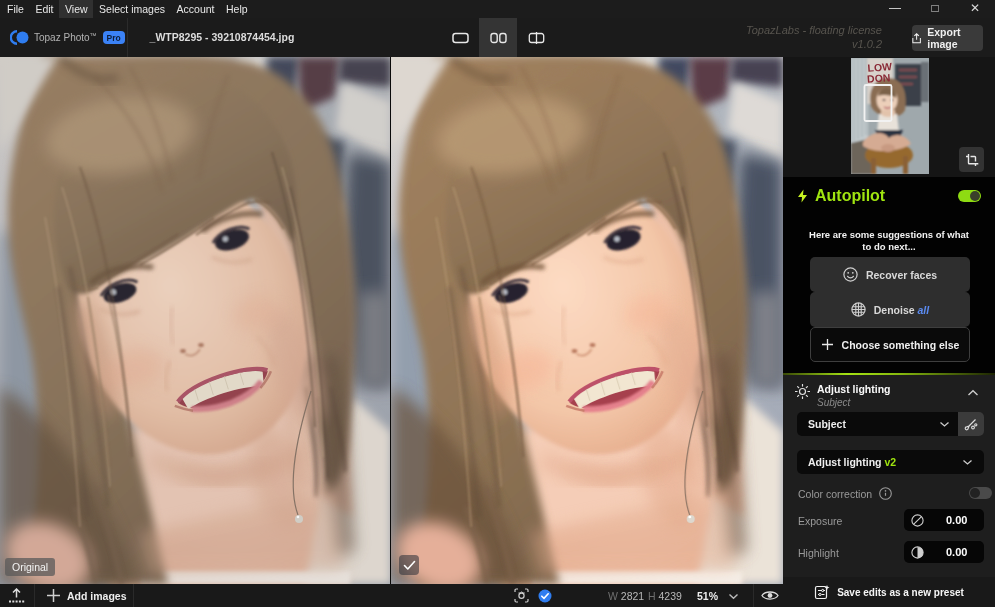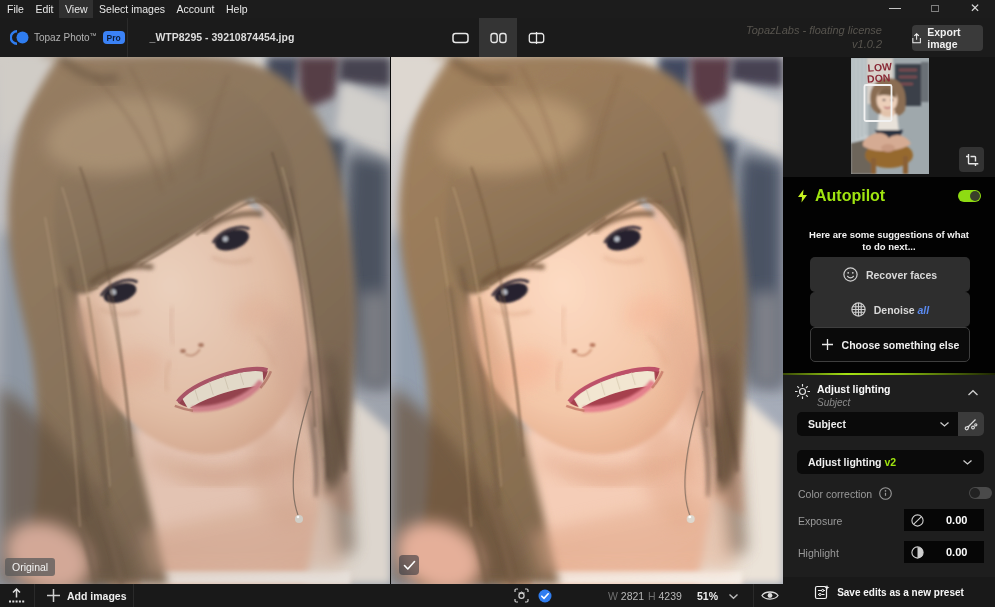--- a/index.html
+++ b/index.html
@@ -66,21 +66,21 @@
     background:linear-gradient(90deg,#3a4a07,#a4e214 30%,#86b90e 55%,#1c2403); }
   #adjpanel { position:absolute; left:0; top:318px; width:212px; height:202px; background:#1e1e1e;padding-left:13px; }
   #adjhead { position:absolute; left:13px; top:8px; }
   #adjhead .t1 { color:#fafafa; font-size:10.5px; font-weight:bold; }
   #adjhead .t2 { color:#8a8a8a; font-size:10px; font-style:italic; margin-top:2px; }
   .drop { position:absolute; background:#0a0a0a; border-radius:5px; color:#efefef;
     font-size:10.5px; font-weight:bold; display:flex; align-items:center; }
   #maskbtn { position:absolute; left:175px; top:37px; width:26px; height:24px; background:#3b3b3b;
     border-radius:0 5px 5px 0; display:flex; align-items:center; justify-content:center; }
   .rowlab { position:absolute; left:15px; color:#9a9a9a; font-size:10.5px; }
-  .valbox { position:absolute; left:121px; width:80px; height:22px; background:#060606; border-radius:0;
+  .valbox { position:absolute; left:121px; width:80px; height:22px; background:#060606; border-radius:5px;
     color:#fff; font-size:11px; font-weight:bold; display:flex; align-items:center; }
   #savebar { position:absolute; left:0; top:520px; width:212px; height:30px; background:#191919;
     display:flex; align-items:center; justify-content:center; gap:7px; color:#f5f5f5;
     font-size:10px; font-weight:bold; }
 </style>
 </head>
 <body>
 <div id="app">
 
   <div id="menubar">

